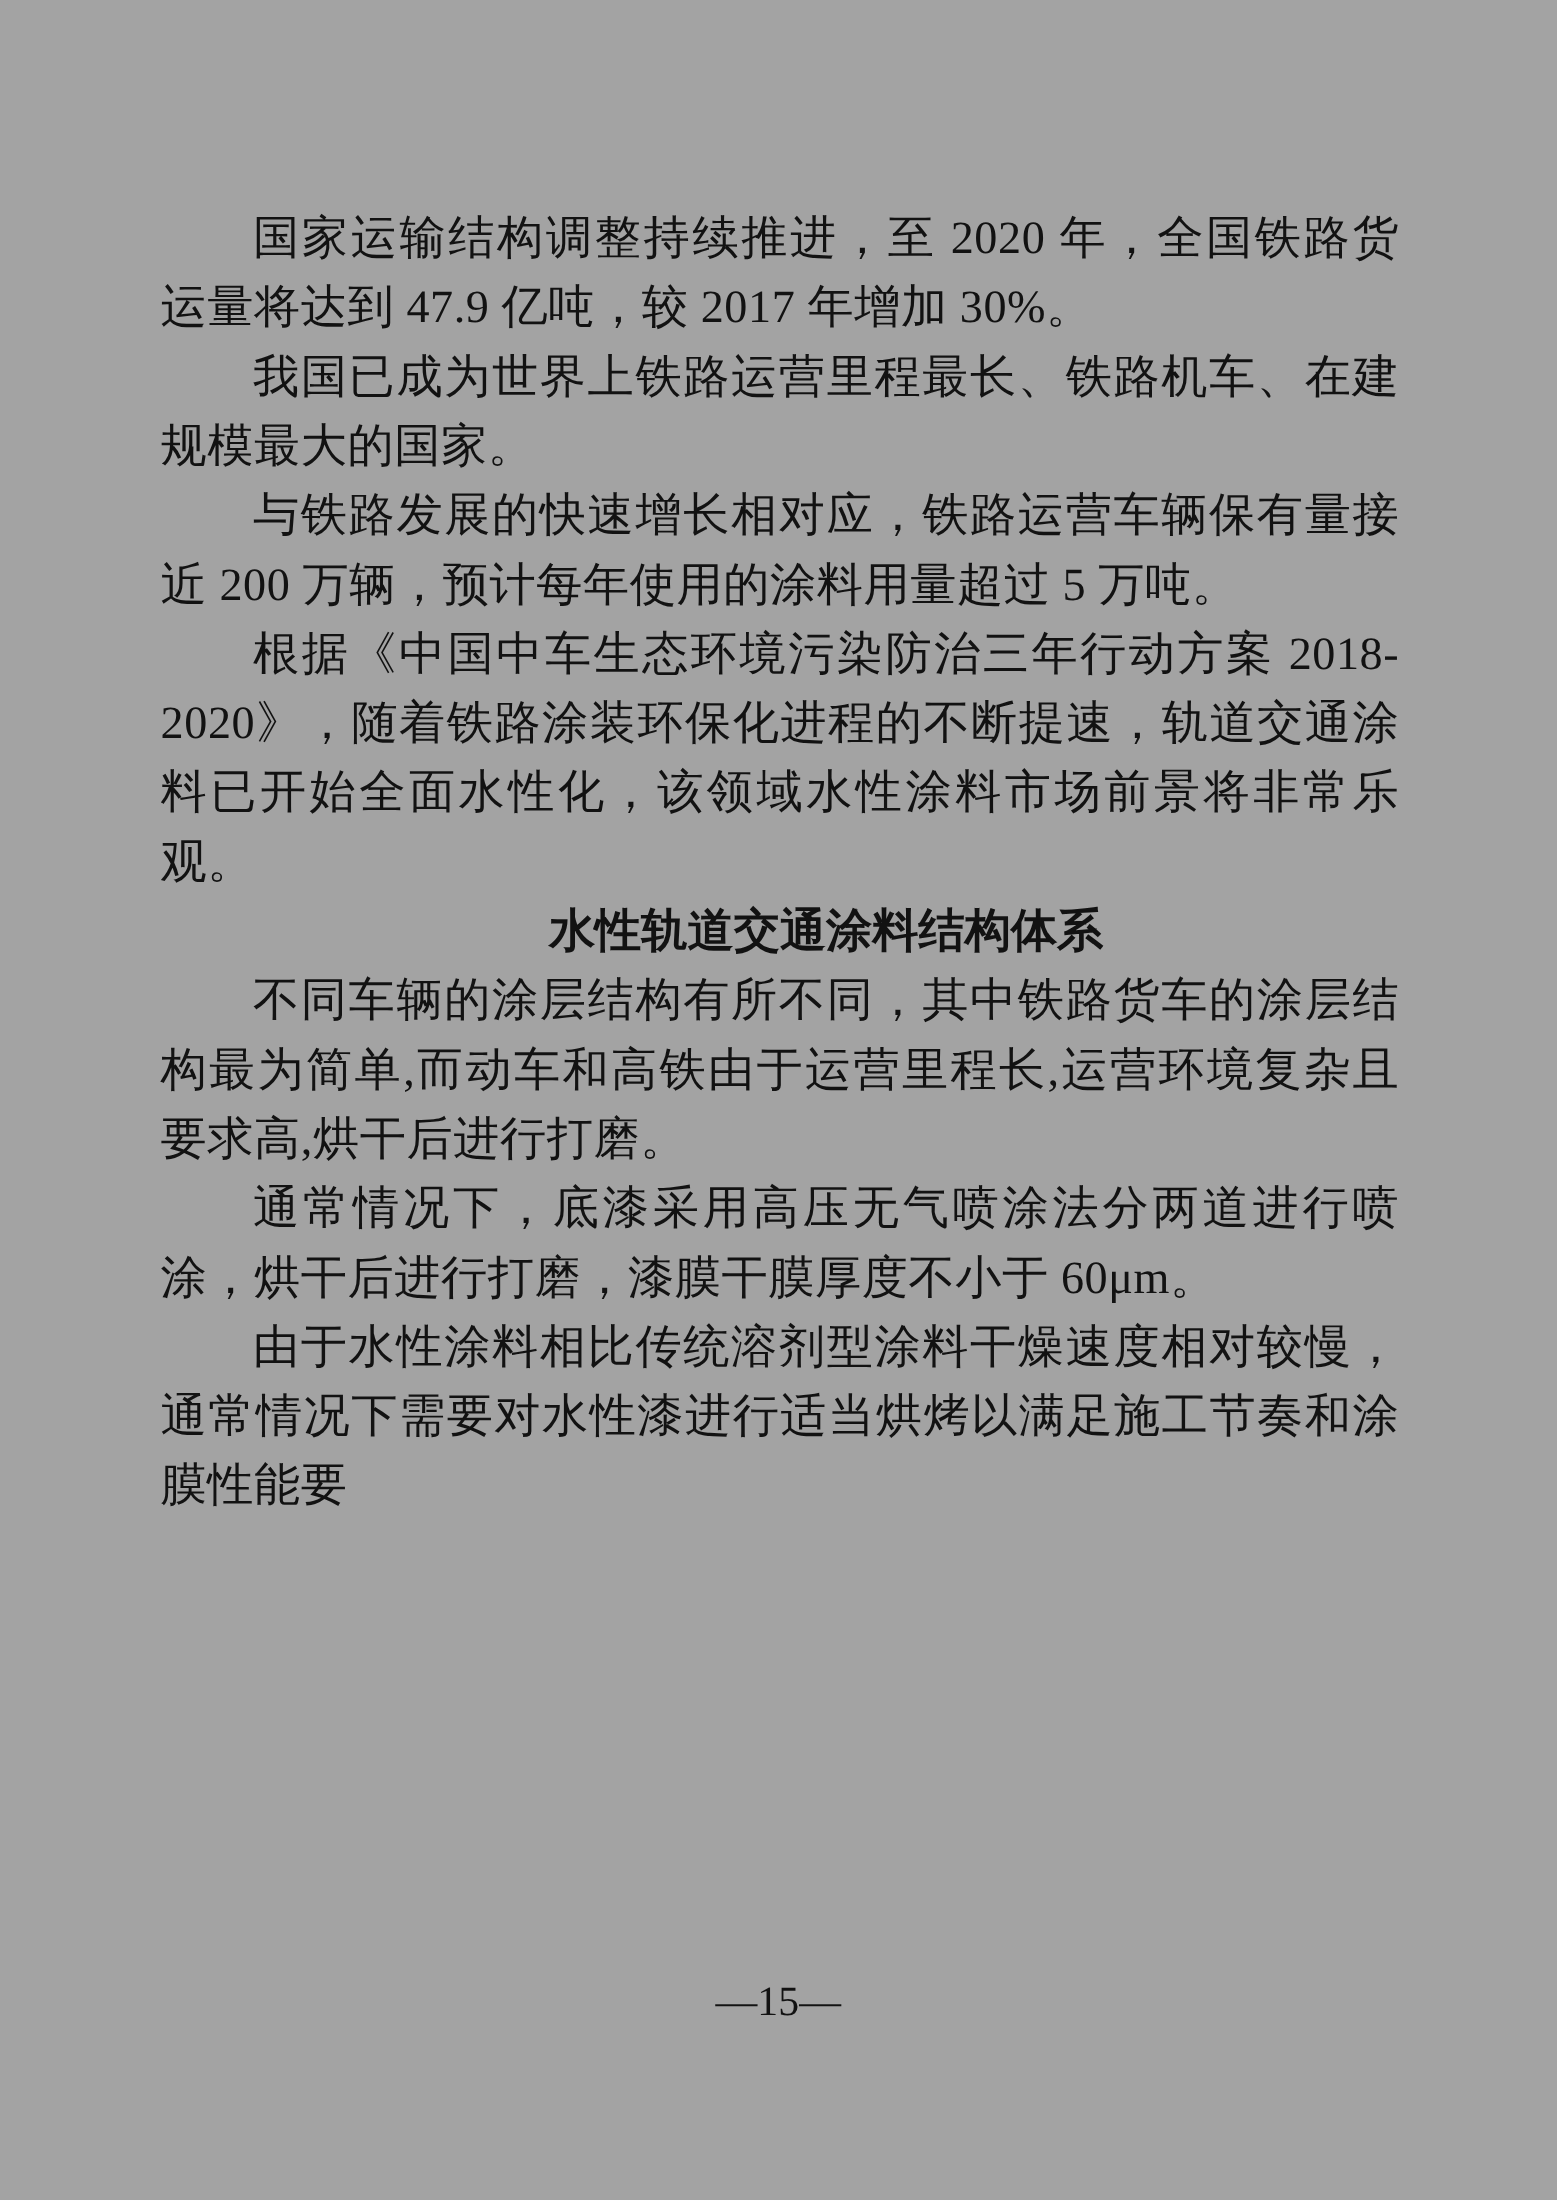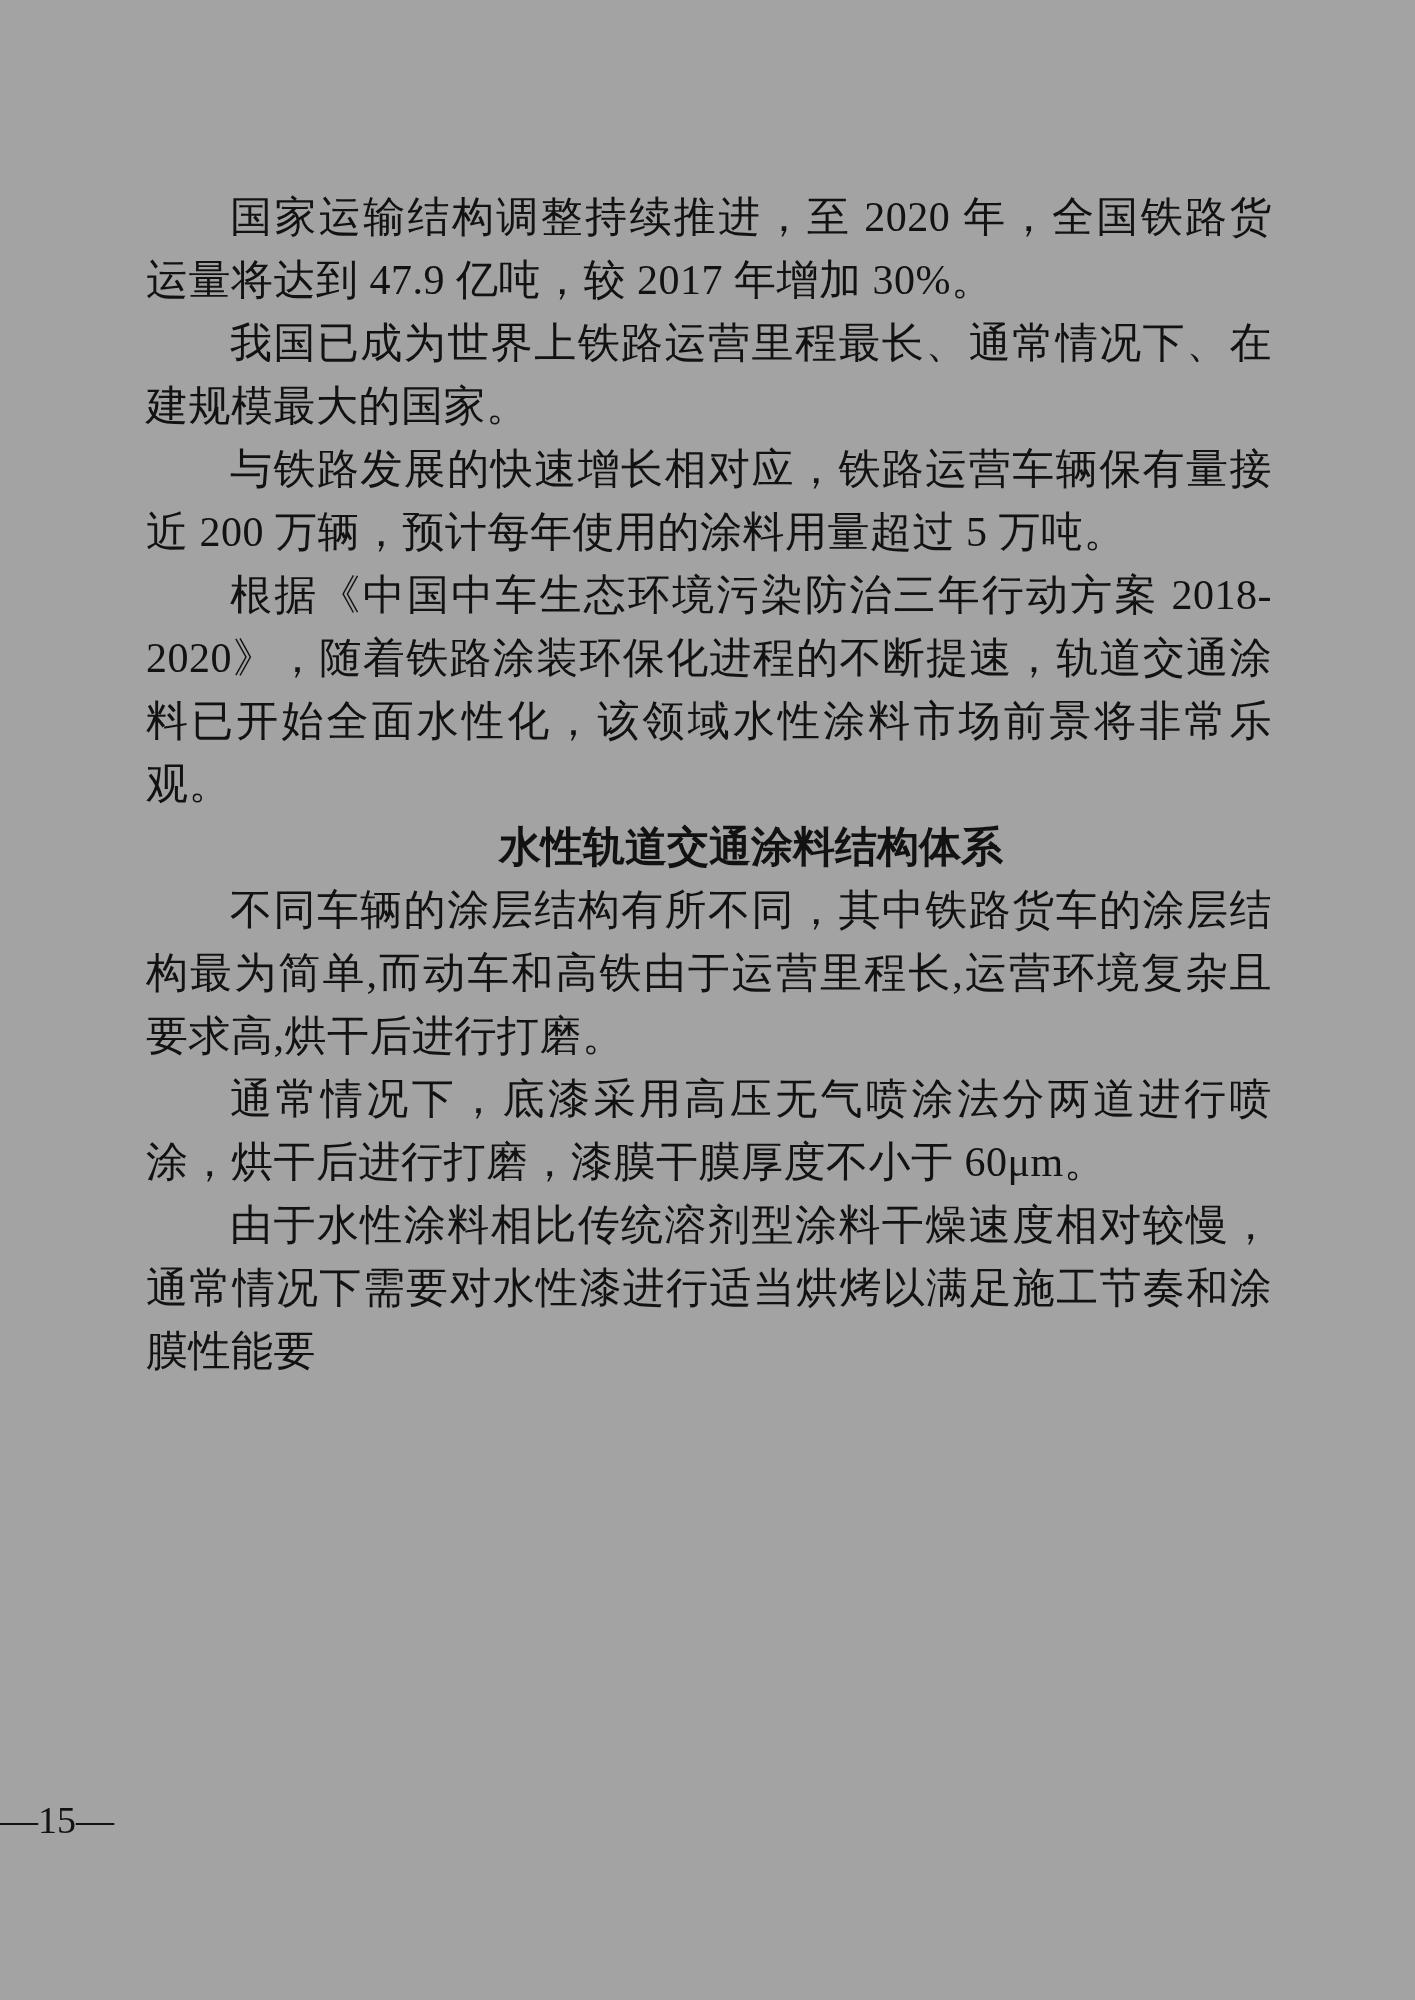--- a/index.html
+++ b/index.html
@@ -37,32 +37,33 @@
     line-height: 63px;
     text-indent: 2em;
     font-weight: 700;
     text-align: center;
   }
   .page-number {
     position: absolute;
     top: 1796px;
     left: 0;
     width: 100%;
+    text-align: center;
     font-size: 38px;
     line-height: 48px;
     color: #121212;
   }
 </style>
 </head>
 <body>
 
 <div class="page">
   <div class="content">
     <p class="para">国家运输结构调整持续推进，至 2020 年，全国铁路货运量将达到 47.9 亿吨，较 2017 年增加 30%。</p>
-    <p class="para">我国已成为世界上铁路运营里程最长、通常情况下、在建规模最大的国家。</p>
+    <p class="para">我国已成为世界上铁路运营里程最长、铁路机车、在建规模最大的国家。</p>
     <p class="para">与铁路发展的快速增长相对应，铁路运营车辆保有量接近 200 万辆，预计每年使用的涂料用量超过 5 万吨。</p>
     <p class="para">根据《中国中车生态环境污染防治三年行动方案 2018-2020》，随着铁路涂装环保化进程的不断提速，轨道交通涂料已开始全面水性化，该领域水性涂料市场前景将非常乐观。</p>
     <h3 class="heading">水性轨道交通涂料结构体系</h3>
     <p class="para">不同车辆的涂层结构有所不同，其中铁路货车的涂层结构最为简单,而动车和高铁由于运营里程长,运营环境复杂且要求高,烘干后进行打磨。</p>
     <p class="para">通常情况下，底漆采用高压无气喷涂法分两道进行喷涂，烘干后进行打磨，漆膜干膜厚度不小于 60μm。</p>
     <p class="para">由于水性涂料相比传统溶剂型涂料干燥速度相对较慢，通常情况下需要对水性漆进行适当烘烤以满足施工节奏和涂膜性能要</p>
   </div>
   <div class="page-number">—15—</div>
 </div>
 

